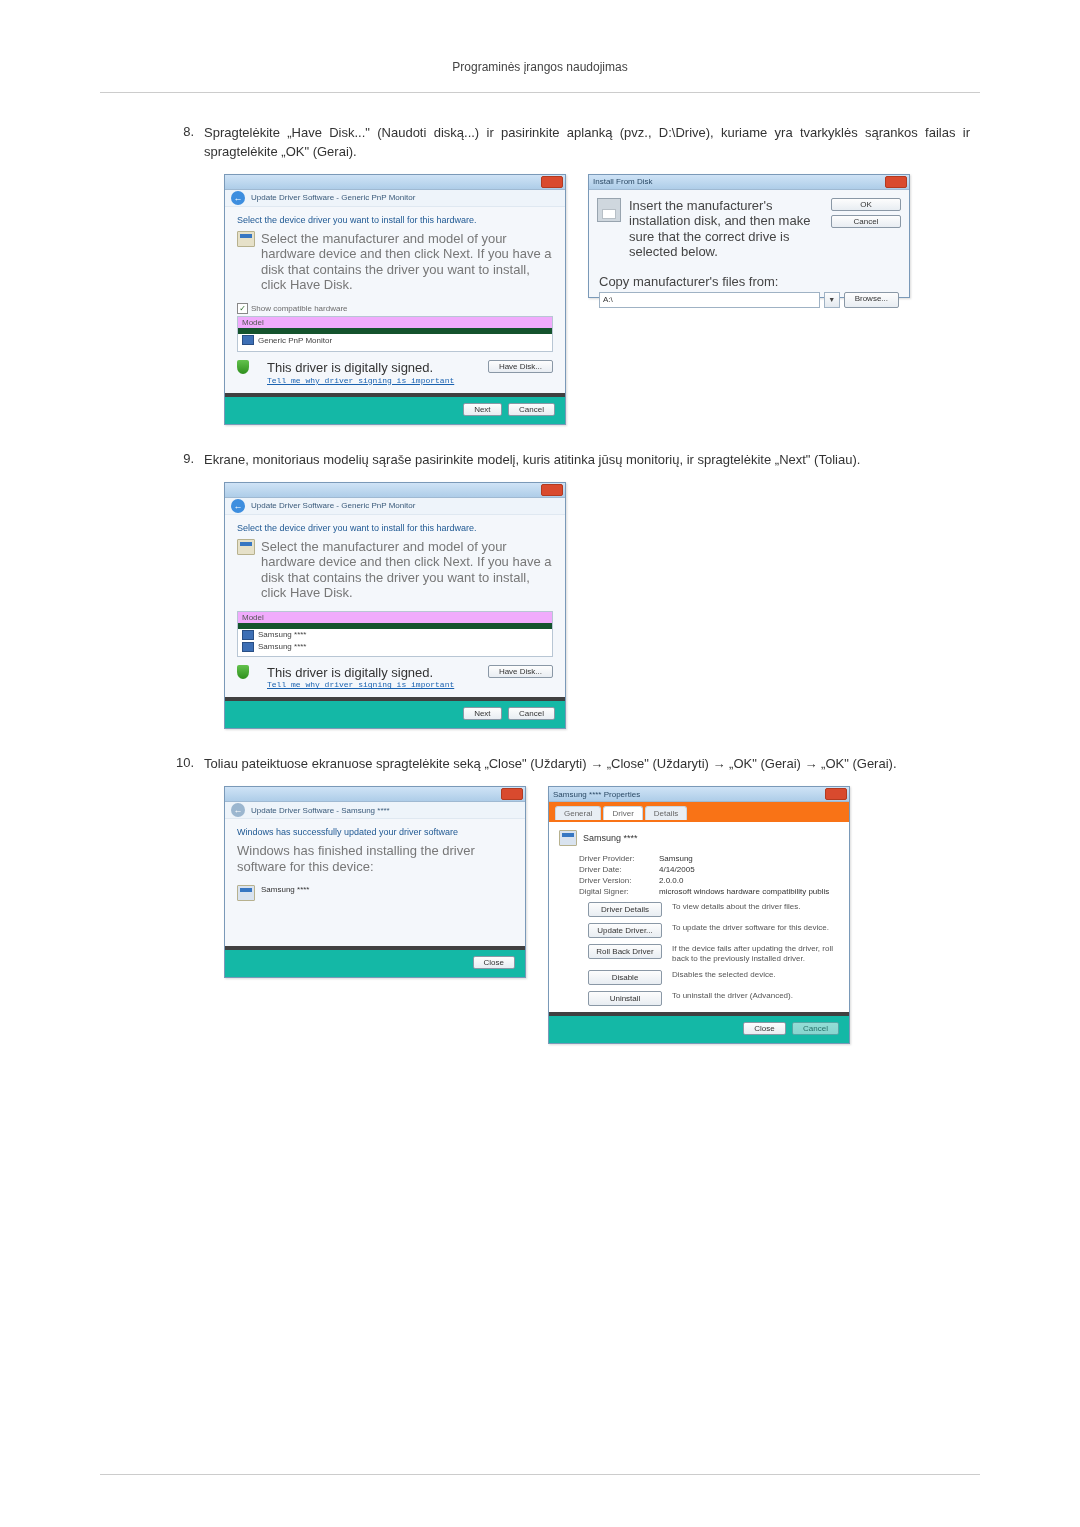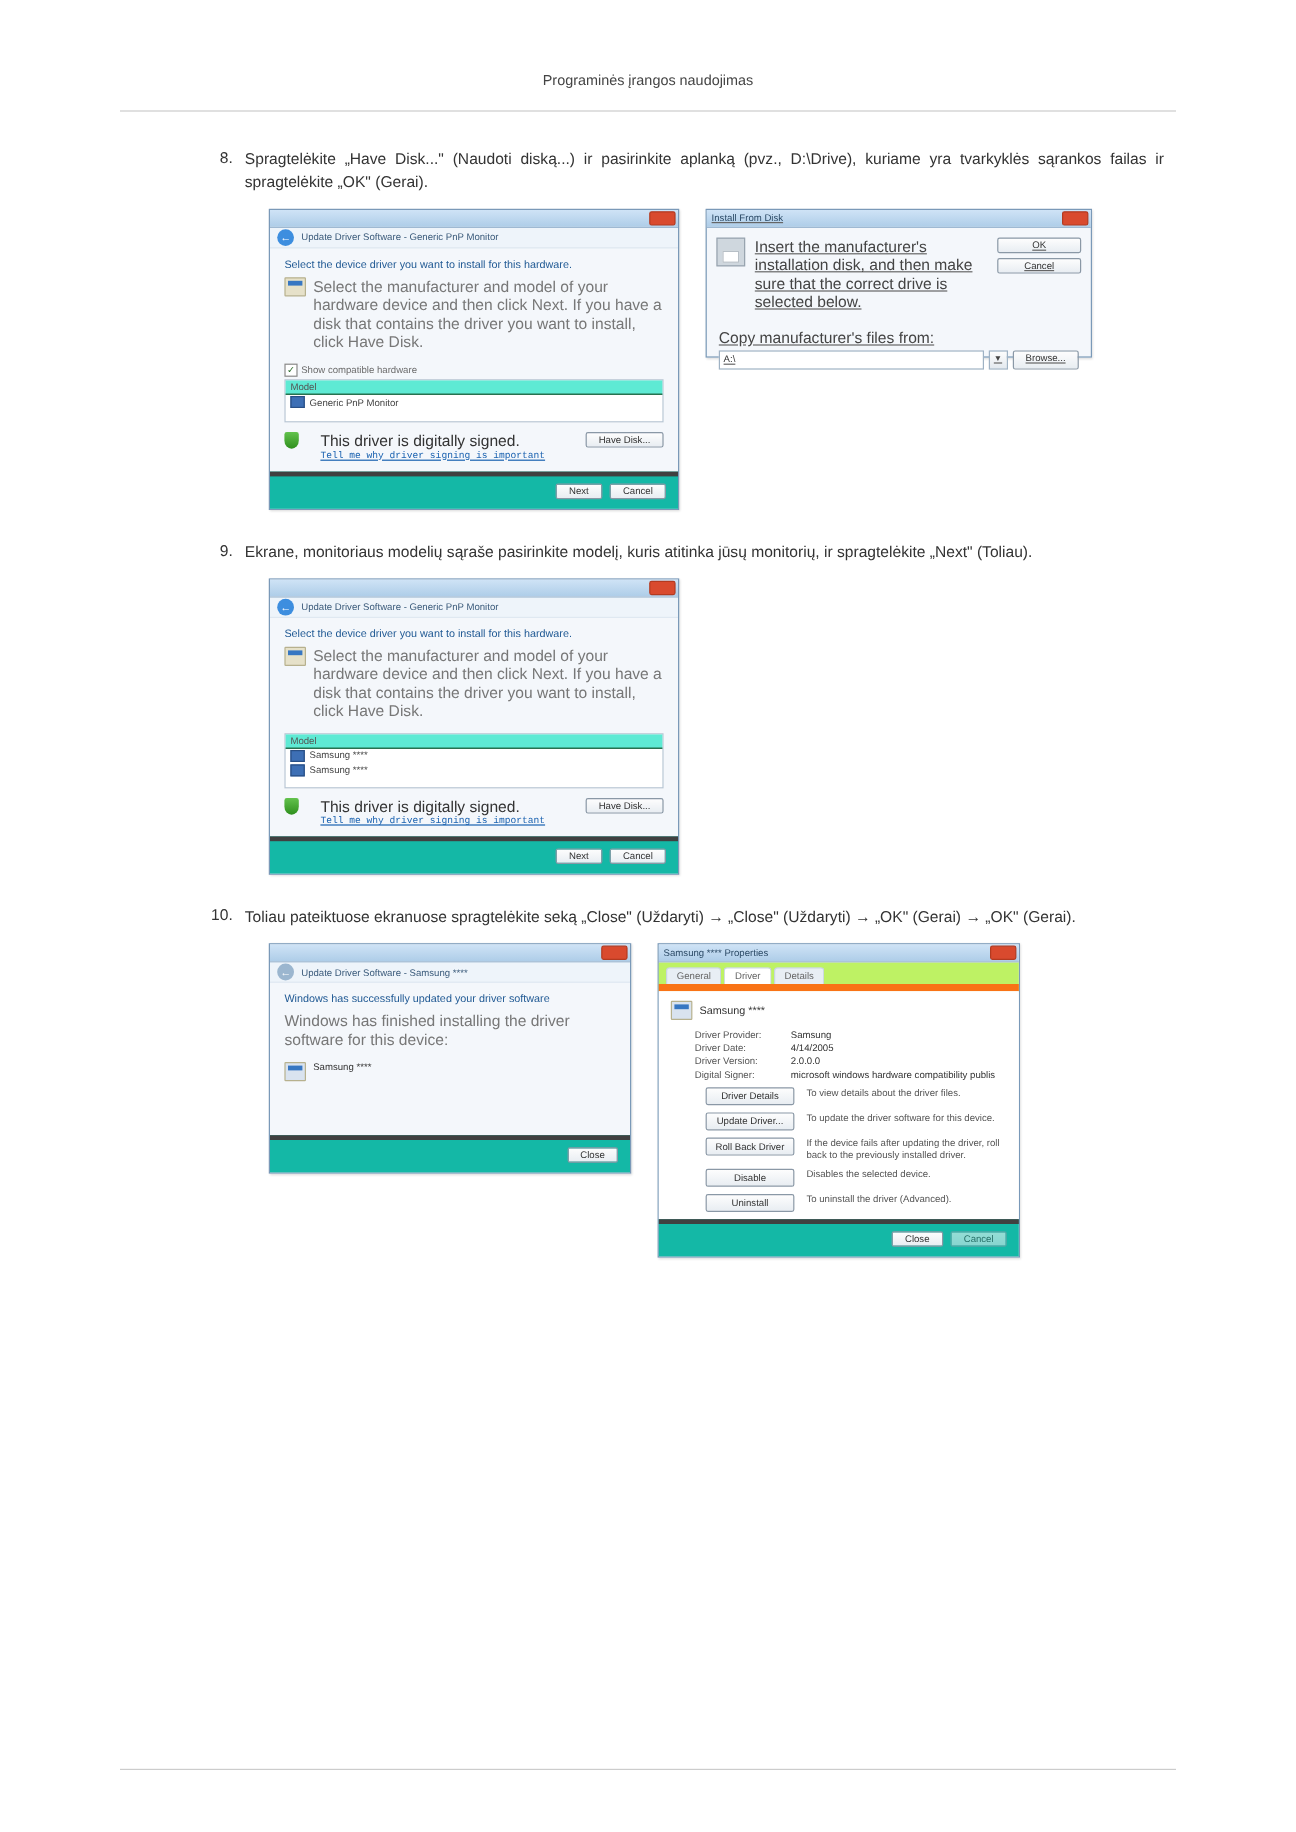--- a/index.html
+++ b/index.html
@@ -146,22 +146,22 @@
     font-size: 8px;
     color: #2f6e2f;
   }
   .listbox {
     border: 1px solid #b8c6d4;
     background: #fff;
     font-size: 8px;
     color: #444;
   }
   .listbox .hdr {
-    background: #5eead4;
-    border-bottom: 1px solid #14532d;
+    background: #f0abfc;
+    border-bottom: 6px solid #14532d;
     padding: 1px 4px;
     color: #555;
   }
   .listbox .item {
     padding: 1px 4px;
     display: flex;
     align-items: center;
     gap: 4px;
   }
   .mon-icon {
@@ -242,22 +242,22 @@
     background: linear-gradient(#fdfdfd,#e3e9ef);
     display:flex;align-items:center;justify-content:center;
     font-size:7px;color:#444;
   }
 
   
   .tabs {
     display:flex;
     gap:2px;
     padding: 4px 6px 0;
-    background:#bef264;
-    border-bottom:6px solid #f97316;
+    background:#f97316;
+    border-bottom:2px solid #f97316;
     font-size:8px;
   }
   .tab {
     padding:2px 8px;
     border:1px solid #c9d5e0;
     border-bottom:none;
     background:#e8eef4;
     border-radius:3px 3px 0 0;
   }
   .tab.active { background:#fff; }
@@ -345,21 +345,21 @@
             <span class="btn">Have Disk...</span>
           </div>
         </div>
       </div>
       <div class="btn-row">
         <span class="btn">Next</span>
         <span class="btn">Cancel</span>
       </div>
     </div>
 
-    <div class="win ifd" style="width:320px;height:122px;text-decoration:underline;">
+    <div class="win ifd" style="width:320px;height:122px;">
       <div class="titlebar">
         <span>Install From Disk</span>
         <div class="xbtn"></div>
       </div>
       <div class="msg-row">
         <div class="floppy-icon"></div>
         <div class="tiny" style="flex:1;color:#444">Insert the manufacturer's installation disk, and then make sure that the correct drive is selected below.</div>
         <div class="right-btns">
           <span class="btn" style="width:48px;text-align:center">OK</span>
           <span class="btn" style="width:48px;text-align:center">Cancel</span>

